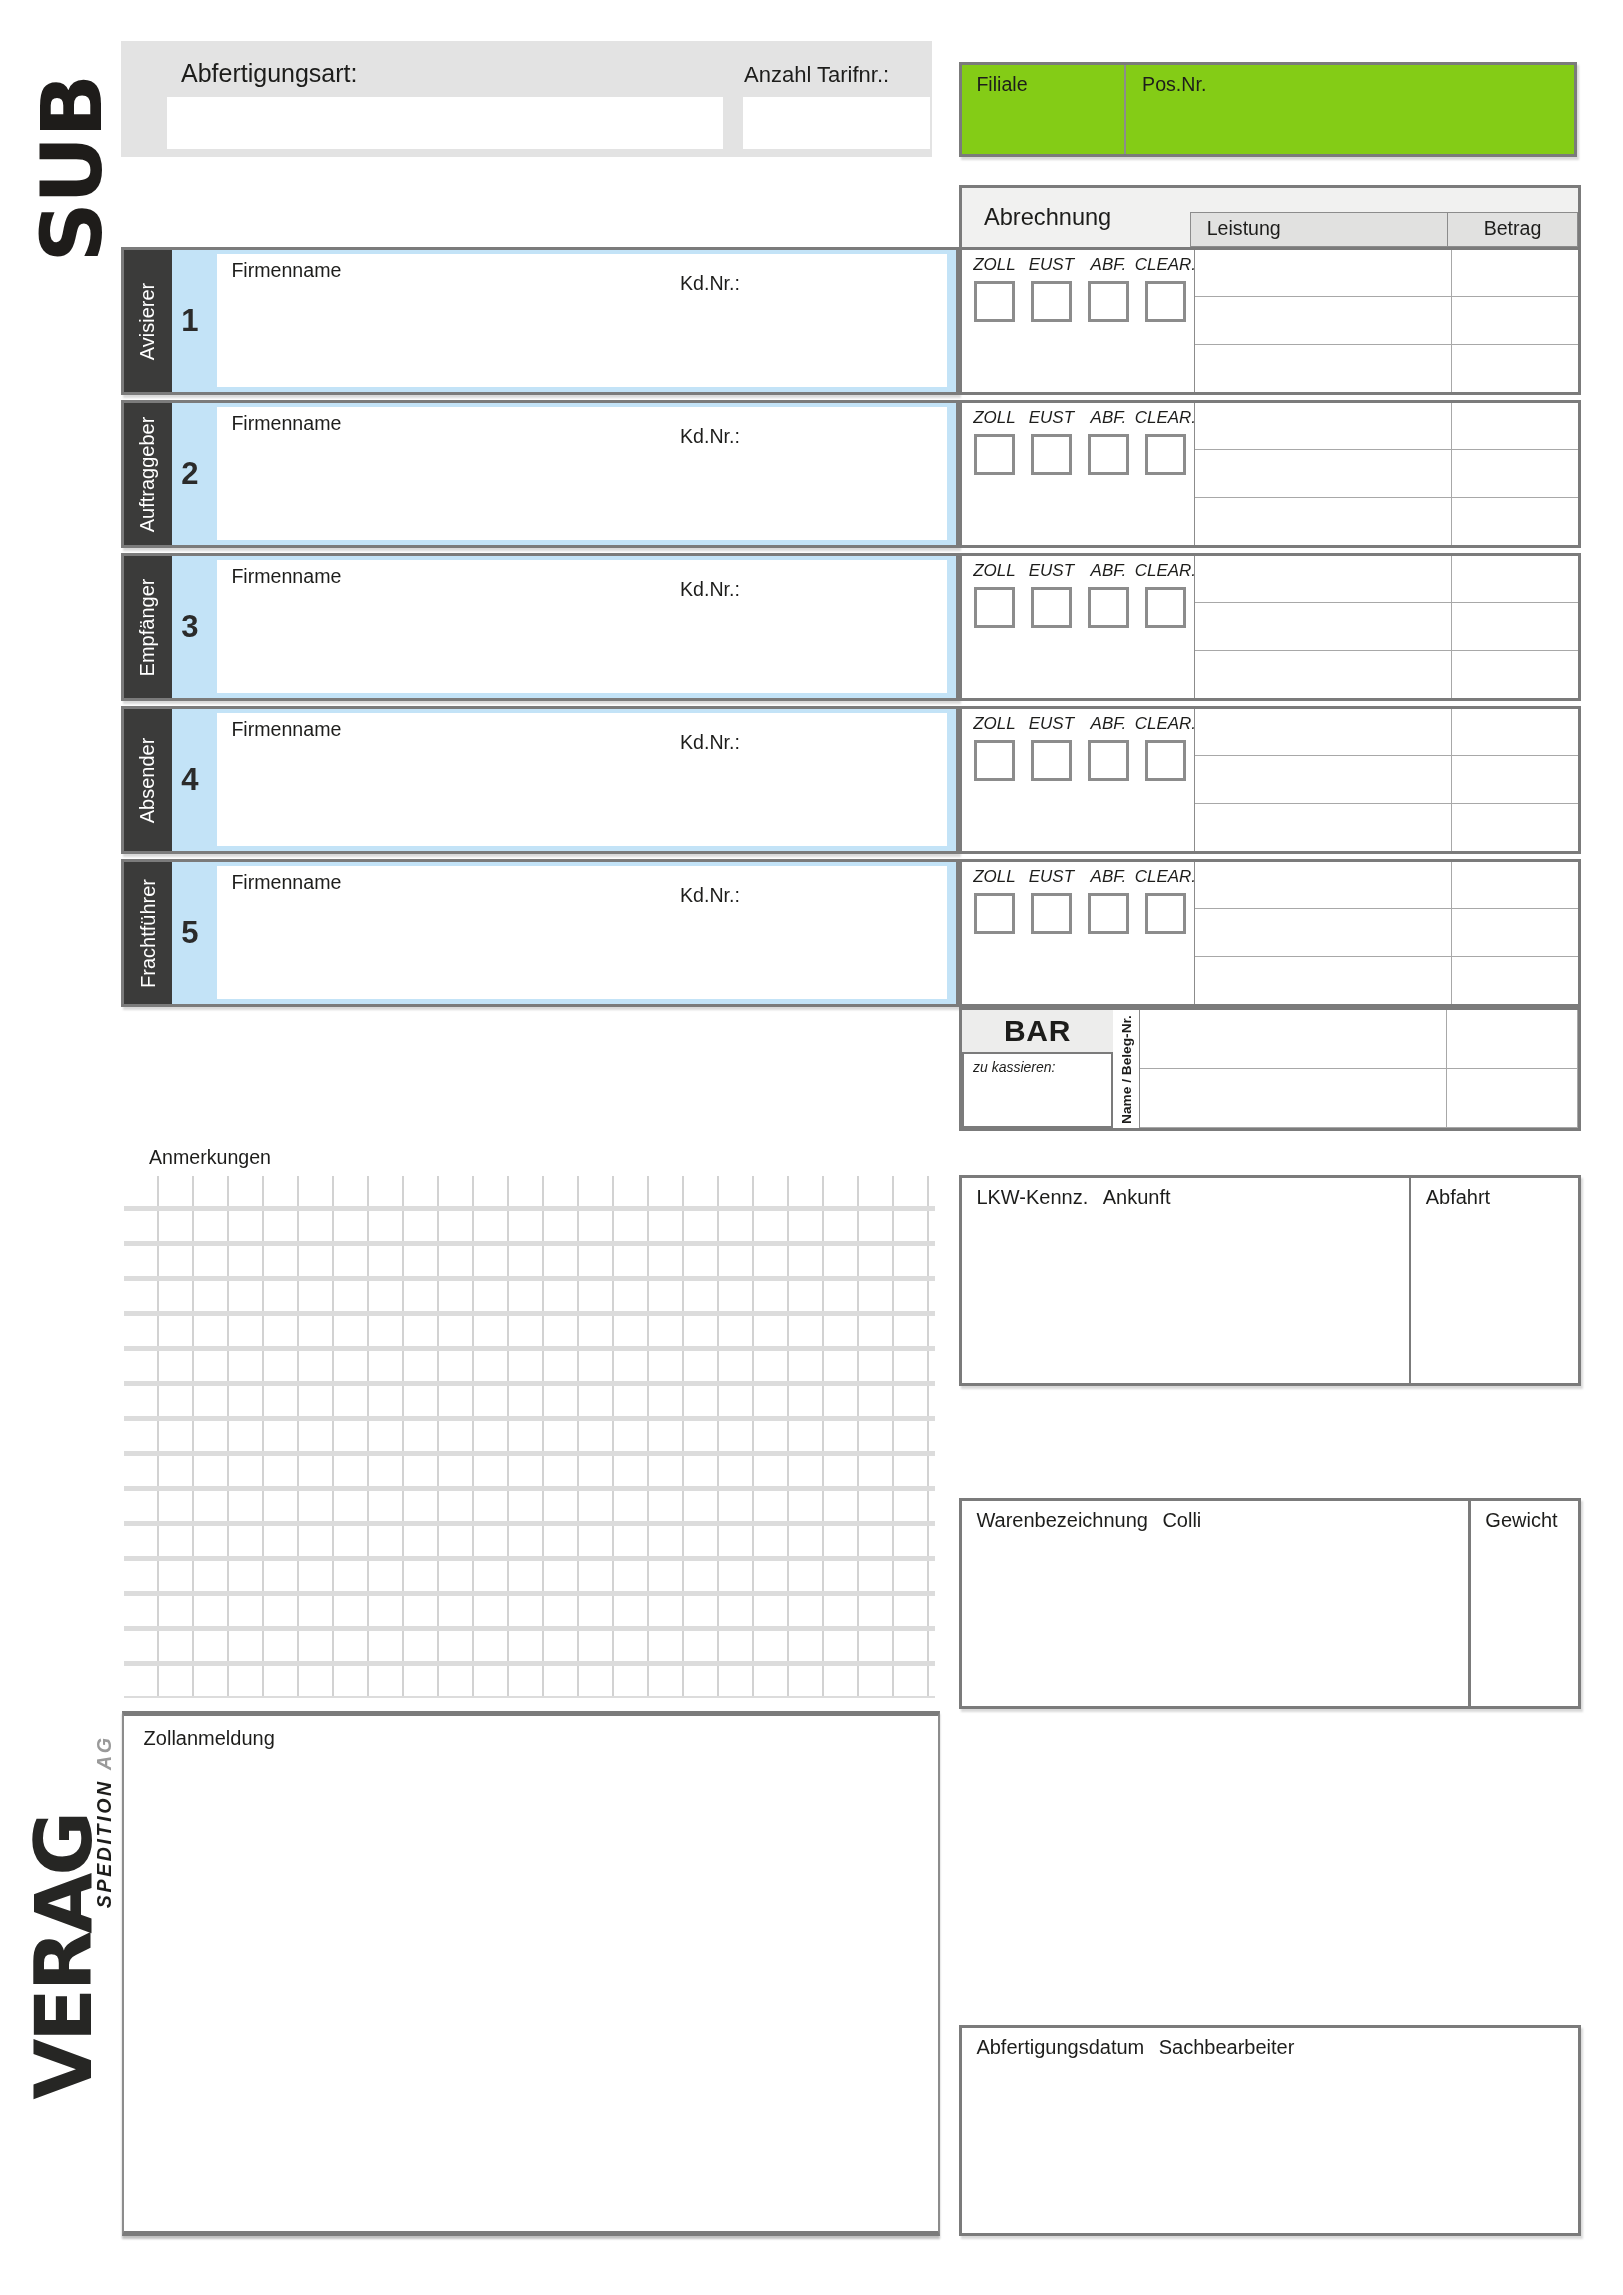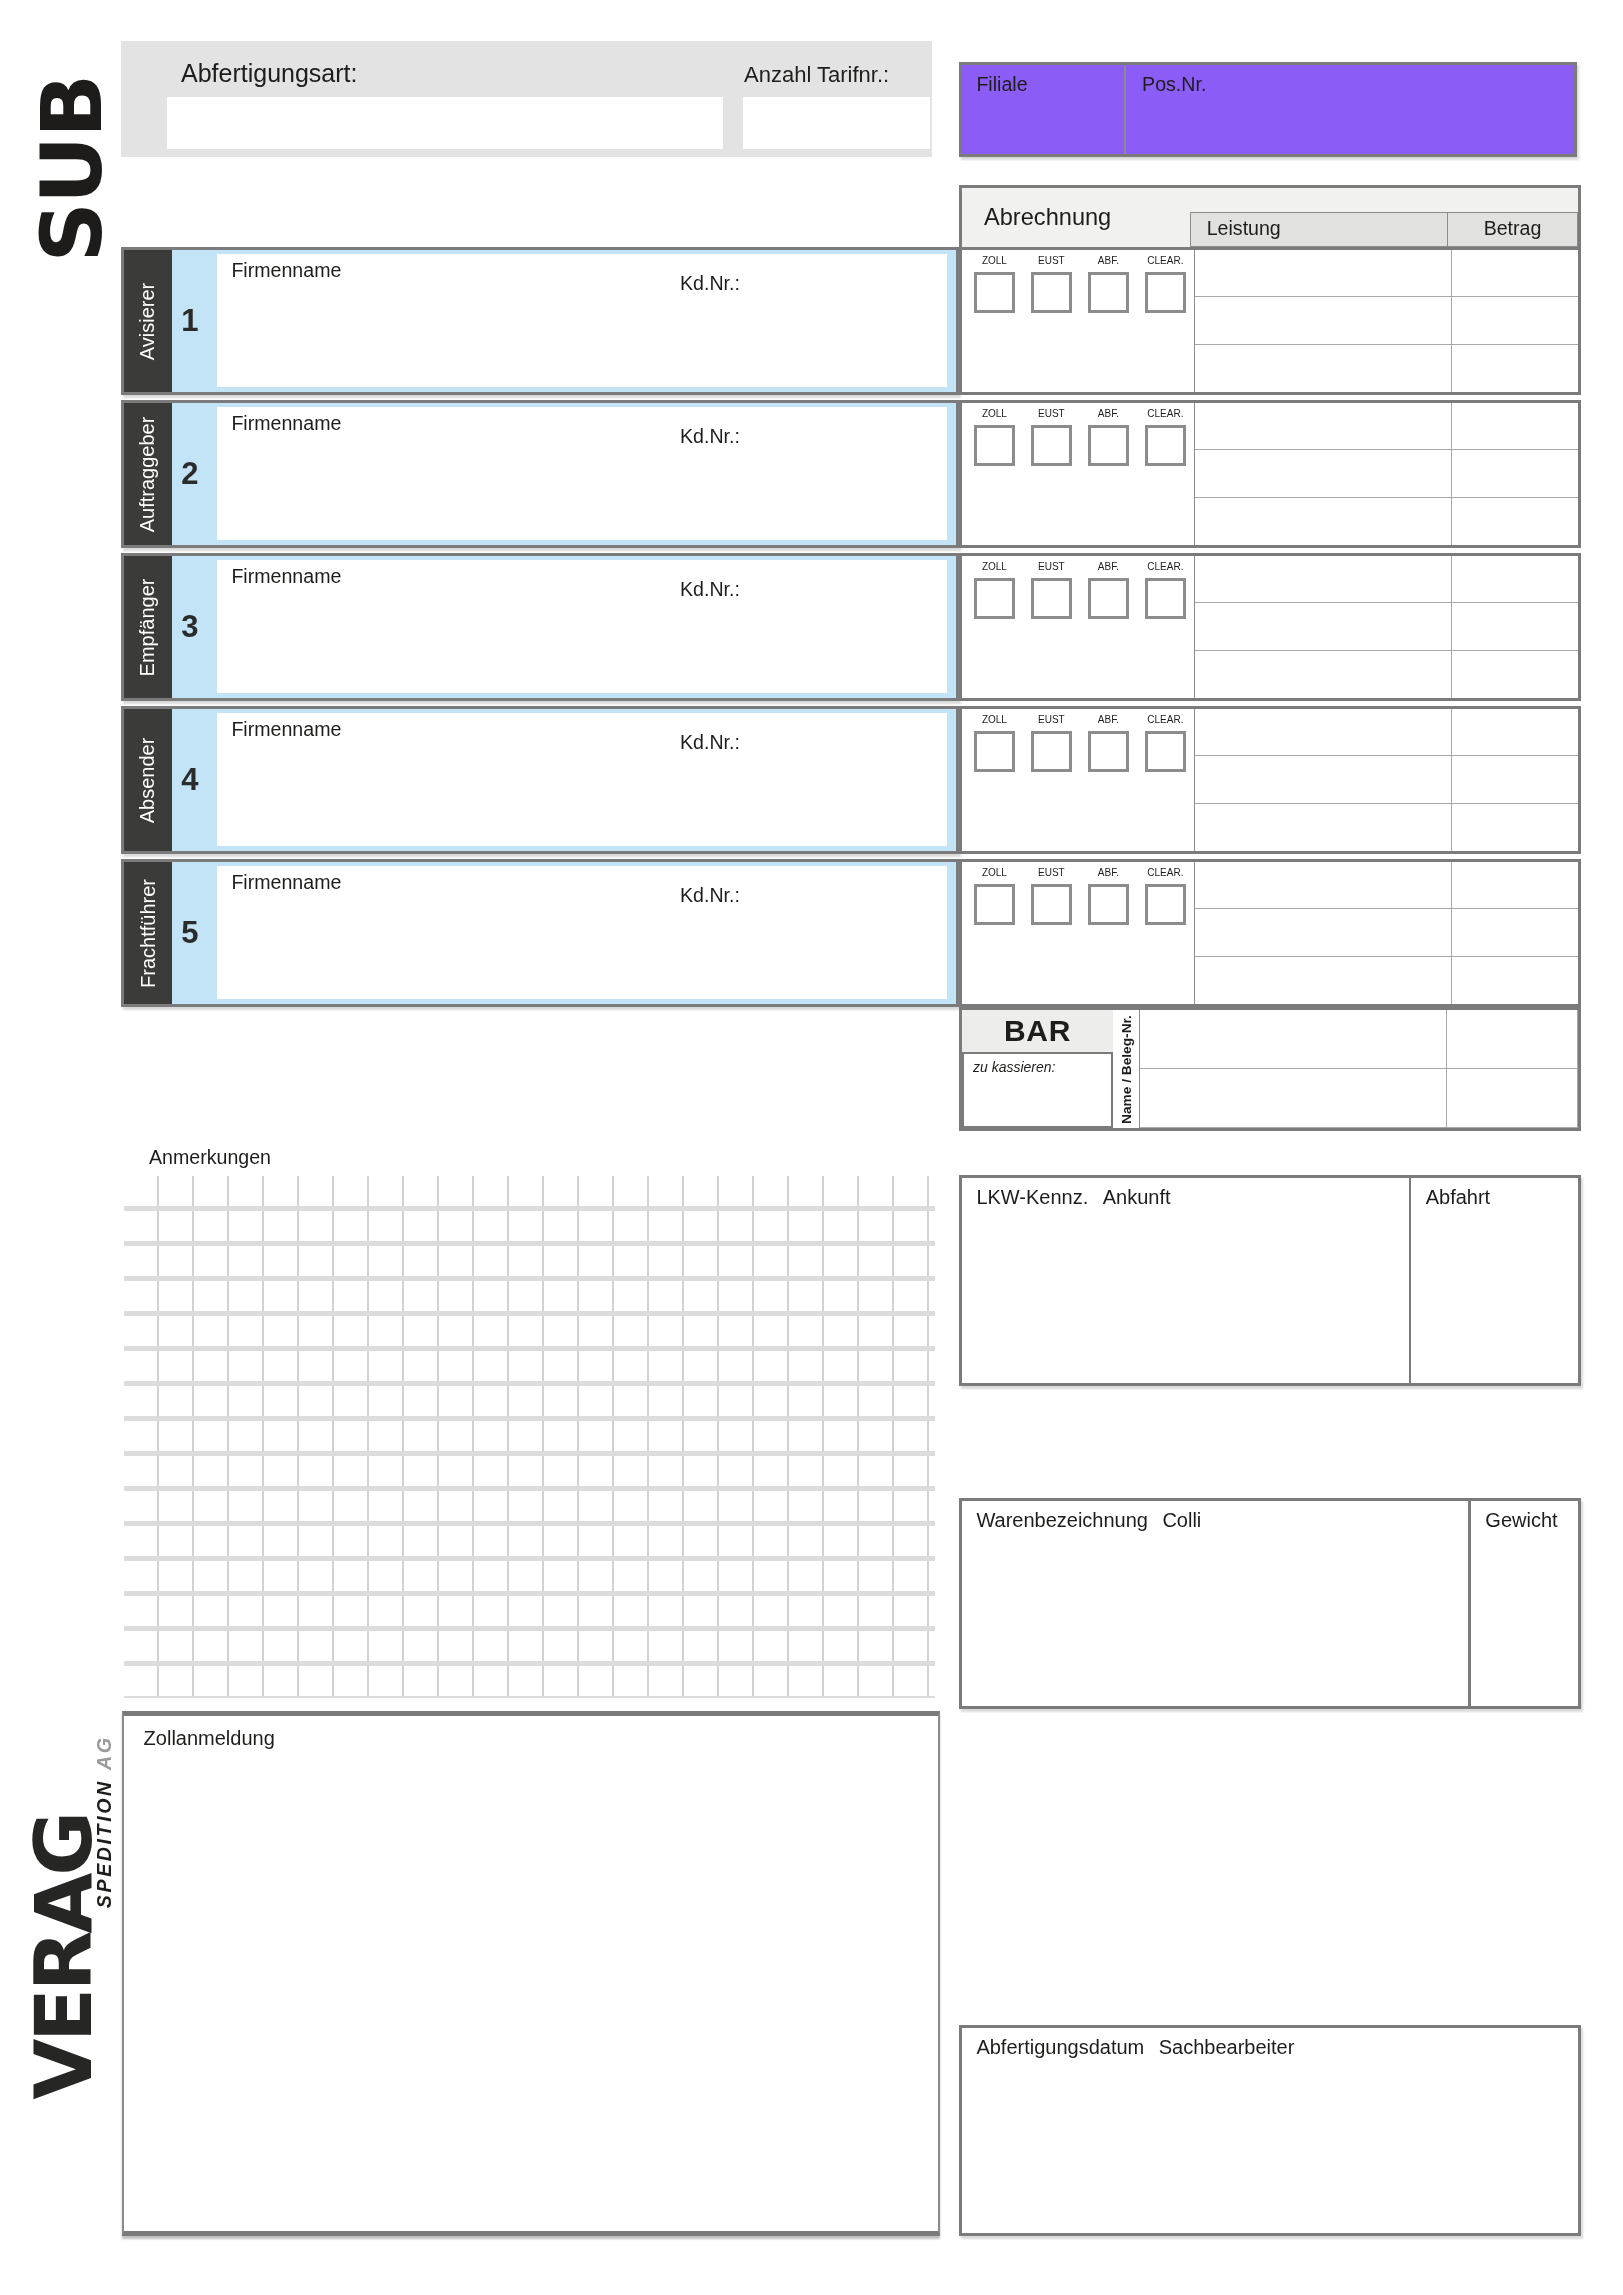--- a/index.html
+++ b/index.html
@@ -21,21 +21,21 @@
   .sped-logo .s2{font-weight:bold;font-style:italic;font-size:19.6px;letter-spacing:2.6px;color:#9a9a9a;margin-left:9.2px;}
 
   
   .top-panel{left:121px;top:41px;width:811px;height:116px;background:#e3e3e3;}
   .top-panel .lbl1{position:absolute;left:60px;top:18.3px;font-size:25px;}
   .top-panel .inp1{position:absolute;left:46px;top:56px;width:556px;height:52px;background:#fff;}
   .top-panel .lbl2{position:absolute;left:623px;top:21px;font-size:22px;}
   .top-panel .inp2{position:absolute;left:622px;top:56px;width:187px;height:52px;background:#fff;}
 
   
-  .filiale-box{left:959px;top:62px;width:618px;height:95px;border:3.9px solid #7b7b7b;background:#8b5cf6;display:flex;}
+  .filiale-box{left:959px;top:62px;width:618px;height:95px;border:3.9px solid #7b7b7b;background:#84cc16;display:flex;}
   .filiale-box .c1{width:148px;border-right:2px solid #8c8c8c;padding:7.9px 0 0 14.4px;font-size:19.6px;}
   .filiale-box .c2{flex:1;padding:7.9px 0 0 15.7px;font-size:19.6px;}
 
   
   .abr-head{left:959px;top:185px;width:622px;height:62px;background:#f1f1f0;
             border:3.9px solid #7b7b7b;border-bottom:none;}
   .abr-title{position:absolute;left:22px;top:15.7px;font-size:23.6px;}
   .colhead{position:absolute;bottom:0;height:33px;background:#e1e1e0;border:1.3px solid #8c8c8c;font-size:19.6px;}
   .colhead.lh{left:228px;width:257px;line-height:30px;padding-left:15.7px;}
   .colhead.bh{left:485px;width:129px;line-height:30px;text-align:center;}
@@ -48,21 +48,21 @@
   .party-num{position:absolute;left:9.2px;top:50%;transform:translateY(-50%);font-size:31px;font-weight:bold;color:#2b2b2b;}
   .party-white{position:absolute;left:45px;top:3.9px;right:9.2px;bottom:5.2px;background:#fff;}
   .party-white .fn{position:absolute;left:14.4px;top:5.2px;font-size:19.6px;}
   .party-white .kd{position:absolute;left:463px;top:18px;font-size:19.6px;}
 
   
   .abr-box{left:959px;width:622px;height:148px;background:#fff;display:flex;
            border:3.3px solid #7b7b7b;border-left-width:3.9px;border-right-width:3.9px;}
   .chk-zone{width:228px;display:flex;align-items:flex-start;padding:5.2px 0 0 3.9px;}
   .chk-unit{width:57px;display:flex;flex-direction:column;align-items:center;}
-  .chk-lbl{font-size:10px;margin-bottom:5.9px;}
+  .chk-lbl{font-size:17px;margin-bottom:5.9px;font-style:italic;}
   .chk-box{width:35px;height:35px;border:3.9px solid #8c8c8c;background:#fff;}
   .cell-grid{flex:1;display:grid;grid-template-columns:257px 1fr;grid-auto-rows:1fr;border-left:1.3px solid #8c8c8c;}
   .cell{border-bottom:1.3px solid #a8a8a8;border-right:1.3px solid #a8a8a8;}
   .cell-grid > .cell:nth-child(2n){border-right:none;}
   .cell-grid > .cell:nth-last-child(-n+2){border-bottom:none;}
 
   
   .bar-box{left:959px;top:1007px;width:622px;height:124px;border:3.9px solid #7b7b7b;background:#fff;display:flex;}
   .bar-left{width:151px;display:flex;flex-direction:column;}
   .bar-title{height:42px;background:#ededec;display:flex;align-items:center;justify-content:center;

